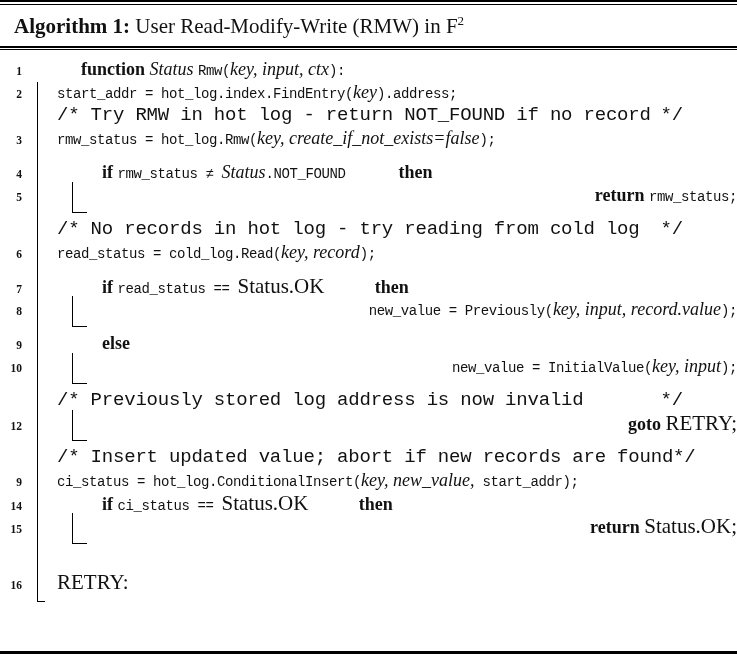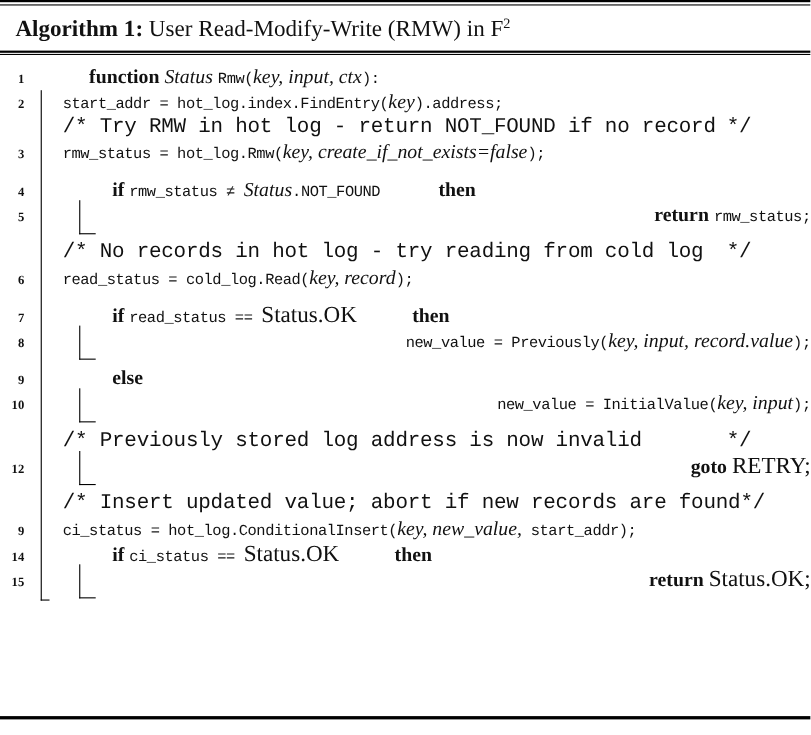--- a/index.html
+++ b/index.html
@@ -166,16 +166,20 @@
       </div>
       <div class="line">
         <span class="num">14</span>
         <div class="content lv1"><span class="tok-kw">if </span><span class="tok-id">ci_status == </span><span class="tok-sf">Status.OK </span><span class="tok-kw">then</span></div>
       </div>
       <div class="line">
         <span class="num">15</span>
         <span class="hook"></span>
         <div class="content lv2"><span class="tok-kw">return </span><span class="tok-sf">Status.OK;</span></div>
       </div>
+      <div class="line gap-lg">
+        <span class="num">16</span>
+        <div class="content lv1"><span class="tok-sf">RETRY:</span></div>
+      </div>
     </div>
 
   <div class="botrule"></div>
 </div>
 
 </body></html>

